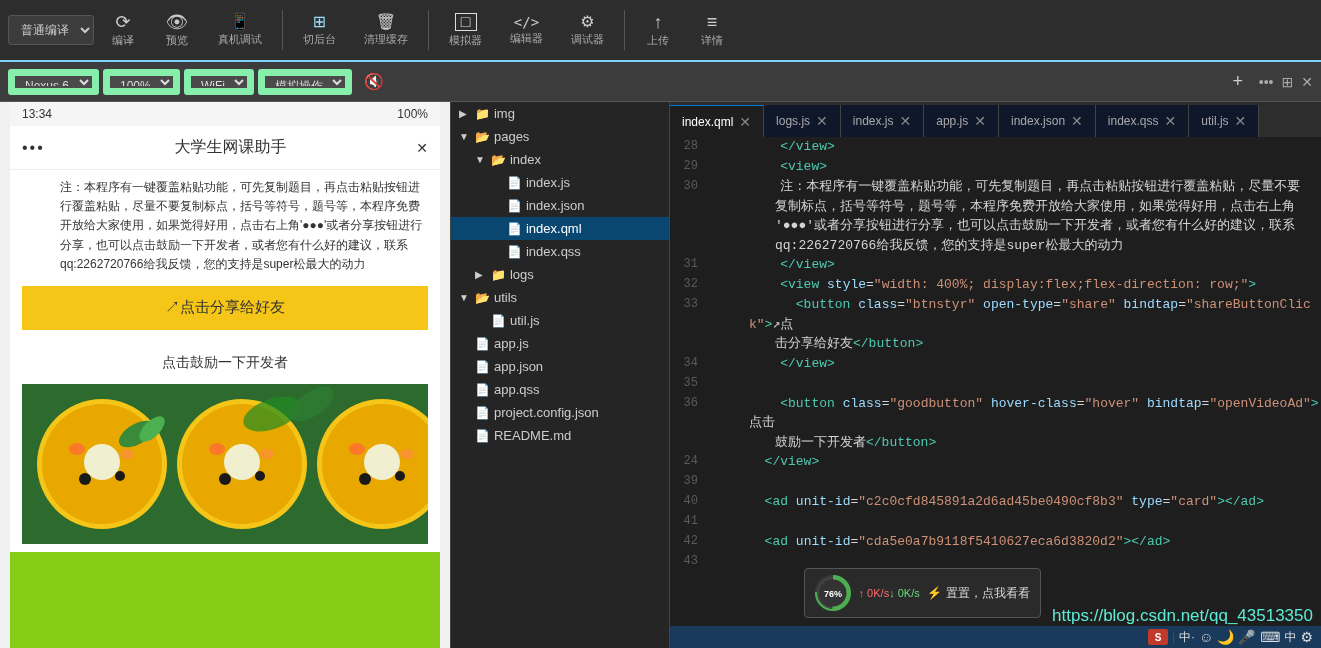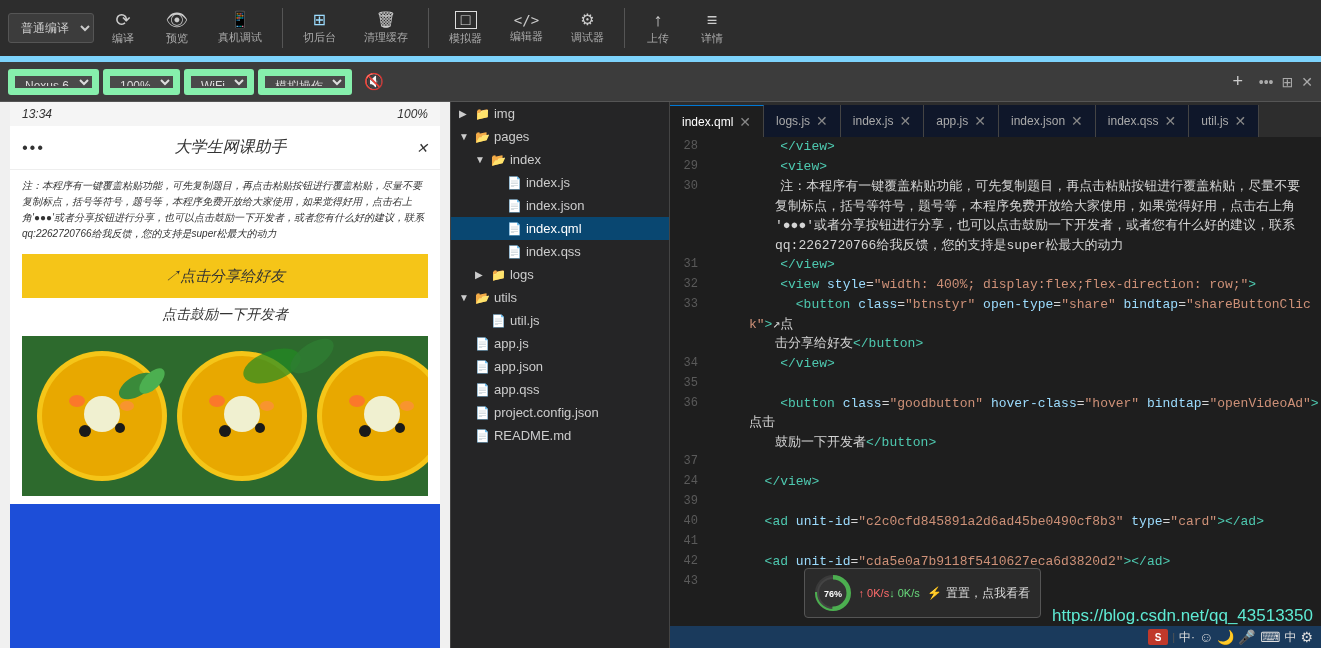--- a/index.html
+++ b/index.html
@@ -7,21 +7,21 @@
 
     
     .top-toolbar {
       width: 100%;
       height: 62px;
       background: #2d2d2d;
       display: flex;
       align-items: center;
       padding: 0 8px;
       gap: 4px;
-      border-bottom: 6px solid #7dd3fc;
+      border-bottom: 2px solid #7dd3fc;
     }
     .toolbar-select-group {
       display: flex;
       align-items: center;
       gap: 4px;
     }
     .toolbar-select {
       background: #3c3c3c;
       color: #ccc;
       border: 1px solid #555;
@@ -126,24 +126,23 @@
       background: #f0f0f0;
       display: flex;
       flex-direction: column;
       align-items: center;
       overflow: hidden;
       position: relative;
     }
     .phone-frame {
       width: 430px;
       height: 100%;
-      background: #1d4ed8;
+      background: #84cc16;
       position: relative;
       overflow: hidden;
-      font-style: italic;
     }
     .phone-status-bar {
       width: 100%;
       height: 24px;
       background: #f5f5f5;
       display: flex;
       align-items: center;
       justify-content: space-between;
       padding: 0 12px;
       font-size: 12px;
@@ -165,35 +164,36 @@
       font-weight: 500;
     }
     .phone-content {
       width: 100%;
       flex: 1;
       background: white;
       padding: 8px 12px;
       overflow: hidden;
     }
     .phone-text-content {
-      font-size: 10px;
+      font-size: 12px;
       color: #333;
       line-height: 1.6;
       margin-bottom: 12px;
+      margin-left: 38px;
     }
     .phone-yellow-btn {
       width: 100%;
       height: 44px;
       background: #f5c518;
       display: flex;
       align-items: center;
       justify-content: center;
       color: #333;
       font-size: 15px;
-      margin-bottom: 8px;
+      margin-bottom: 24px;
       cursor: pointer;
     }
     .phone-encourage-text {
       text-align: center;
       color: #333;
       font-size: 14px;
       margin-bottom: 12px;
     }
     .phone-image-placeholder {
       width: 100%;
@@ -700,24 +700,20 @@
       <div class="code-line">
         <span class="line-number">35</span>
         <span class="line-content"></span>
       </div>
 
       <div class="code-line">
         <span class="line-number">36</span>
         <span class="line-content"><span class="tag">    &lt;button </span><span class="attr-name">class</span>=<span class="attr-value">"goodbutton"</span> <span class="attr-name">hover-class</span>=<span class="attr-value">"hover"</span> <span class="attr-name">bindtap</span>=<span class="attr-value">"openVideoAd"</span><span class="tag">&gt;</span>点击<br>  鼓励一下开发者<span class="tag">&lt;/button&gt;</span></span>
       </div>
 
-      <div class="code-line">
-        <span class="line-number">37</span>
-        <span class="line-content"></span>
-      </div>
 
       <div class="code-line">
         <span class="line-number">24</span>
         <span class="line-content"><span class="tag">  &lt;/view&gt;</span></span>
       </div>
 
       <div class="code-line">
         <span class="line-number">39</span>
         <span class="line-content"></span>
       </div>

